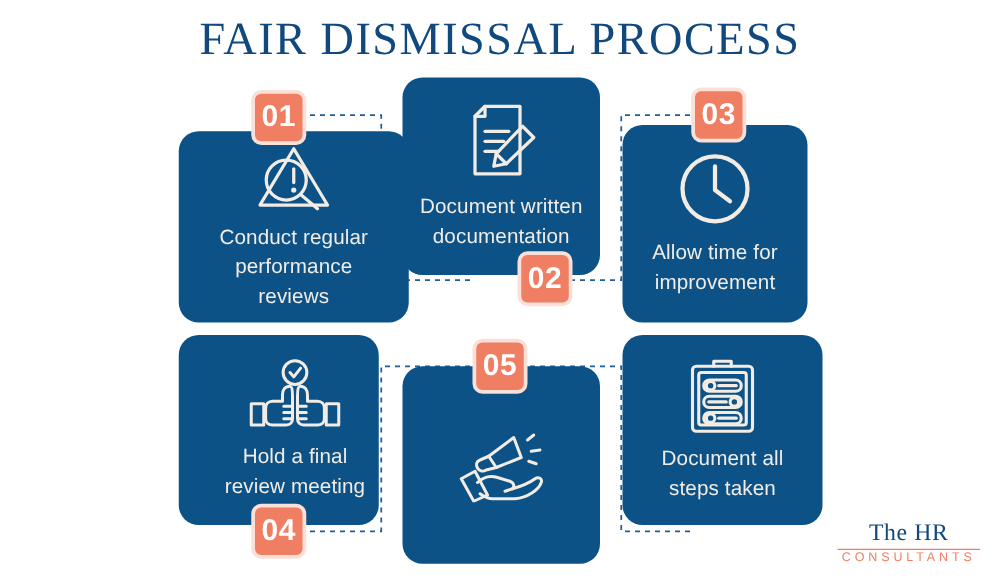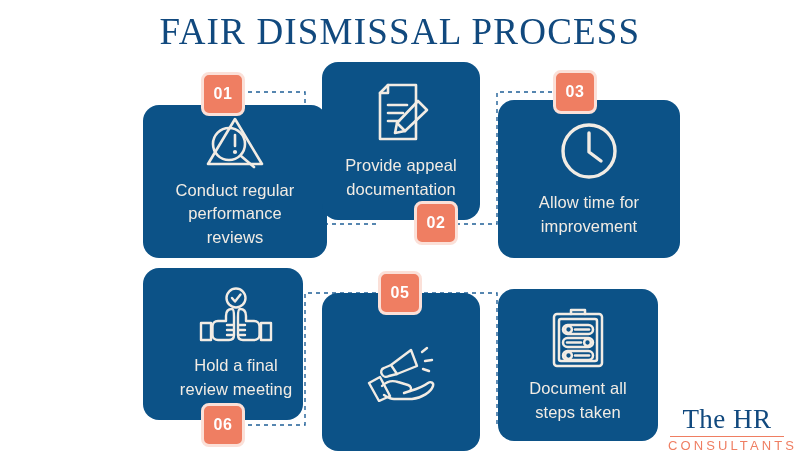--- a/index.html
+++ b/index.html
@@ -55,49 +55,49 @@
 
   
   .badge{
     position:absolute;
     width:44px;height:44px;
     background:#ef7e62;
     border:3px solid #fbe0d8;
     border-radius:8px;
     box-sizing:border-box;
     color:#ffffff;
-    font-size:16px;
+    font-size:24px;
     font-weight:bold;
     display:flex;
     align-items:center;
     justify-content:center;
     letter-spacing:0.5px;
   }
 
   
   .logo{
     position:absolute;
     right:14px;bottom:10px;
     text-align:center;
     width:118px;
   }
   .logo .logo-main{
     font-family:"Liberation Serif", serif;
-    font-size:27px;
+    font-size:19px;
     color:#11497e;
     line-height:1.0;
     letter-spacing:0.5px;
   }
   .logo .logo-rule{
     height:1.5px;background:#ef7e62;
     margin:3px 2px 2px 2px;
   }
   .logo .logo-sub{
     font-family:"Liberation Sans", sans-serif;
-    font-size:13px;
+    font-size:10px;
     color:#ef7e62;
     letter-spacing:3.1px;
     line-height:1;
   }
 </style>
 </head>
 <body>
 
 <div id="stage">
 
@@ -137,26 +137,26 @@
       <g fill="none" stroke="#f2ece4" stroke-width="2.6" stroke-linecap="round" stroke-linejoin="round">
         <path d="M17 4 L45 4 L45 58 L9 58 L9 12 Z"></path>
         <path d="M17 4 L17 12 L9 12"></path>
         <path d="M17 24 L36 24"></path>
         <path d="M17 32 L32 32"></path>
         <path d="M17 40 L28 40"></path>
         <path d="M47 20 L56 29 L34 50 L24 52 L26 42 Z"></path>
         <path d="M26 42 L34 50"></path>
       </g>
     </svg>
-    <div class="label">Provide appeal
+    <div class="label">Document written
 documentation</div>
   </div>
   <div class="badge" style="left:378px;top:201px;margin-left:36px;">02</div>
 
-  <div class="card" style="left:498px;top:100px;width:182px;height:158px;">
+  <div class="card" style="left:498px;top:100px;width:148px;height:158px;">
     <svg class="icon" width="62" height="62" viewBox="0 0 62 62">
       <g fill="none" stroke="#f2ece4" stroke-width="3.4" stroke-linecap="round" stroke-linejoin="round">
         <circle cx="31" cy="31" r="26"></circle>
         <path d="M31 13 L31 32 L43 41"></path>
       </g>
     </svg>
     <div class="label">Allow time for
 improvement</div>
   </div>
   <div class="badge" style="left:553px;top:70px;">03</div>
@@ -172,42 +172,42 @@
 
         <path d="M42 22 C46 22 48 25 48 29 L48 34 L56 34 C59.5 34 61.5 36.5 61.5 39.5 L61.5 48 C61.5 51 59 53 56 53 L45 53 C42 53 40 51 40 48 L40 30 C40 25 40.5 22 42 22 Z"></path>
         <path d="M63 36 L73 36 L73 53 L63 53 Z"></path>
         <path d="M29 38 L35.5 38 M29 43 L35.5 43 M29 48 L35.5 48"></path>
         <path d="M40.5 38 L47 38 M40.5 43 L47 43 M40.5 48 L47 48"></path>
       </g>
     </svg>
     <div class="label">Hold a final
 review meeting</div>
   </div>
-  <div class="badge" style="left:201px;top:403px;">06</div>
+  <div class="badge" style="left:201px;top:403px;">04</div>
 
   <div class="card" style="left:322px;top:293px;width:158px;height:158px;">
     <svg class="icon" width="74" height="60" viewBox="0 0 74 60">
       <g fill="none" stroke="#f2ece4" stroke-width="2.4" stroke-linecap="round" stroke-linejoin="round">
 
         <path d="M27 23 L47 8 L53 24 L33 32 Z"></path>
         <path d="M27 23 L20 26 C17 27 16.5 30 18 32.5 C19.5 35 22.5 35.5 25 34 L33 32"></path>
 
         <path d="M58 10 L63 6"></path>
         <path d="M61 19 L68 18"></path>
         <path d="M59 27 L65 29"></path>
 
         <path d="M18 44 C22 40 28 38 34 40 L44 43 C47 44 48 47 46 49 L40 51"></path>
         <path d="M46 49 C53 47 60 44 64 41 C67 39 70 41 69 44 C67 50 58 56 48 57 L30 57 C26 57 23 55 20 53"></path>
         <path d="M5 41 L16 35 L26 54 L15 59 Z"></path>
       </g>
     </svg>
   </div>
   <div class="badge" style="left:378px;top:271px;">05</div>
 
-  <div class="card" style="left:498px;top:268px;width:160px;height:152px;margin-top:21px;">
+  <div class="card" style="left:498px;top:268px;width:160px;height:152px;">
     <svg class="icon" width="58" height="62" viewBox="0 0 58 62">
       <g fill="none" stroke="#f2ece4" stroke-width="2.5" stroke-linecap="round" stroke-linejoin="round">
         <rect x="5" y="8" width="48" height="52" rx="3"></rect>
         <rect x="10" y="13" width="38" height="42" rx="2"></rect>
         <path d="M22 8 L22 4 L36 4 L36 8"></path>
         <rect x="14" y="19" width="30" height="9" rx="4.5"></rect>
         <rect x="14" y="32" width="30" height="9" rx="4.5"></rect>
         <rect x="14" y="45" width="30" height="9" rx="4.5"></rect>
         <circle cx="19.5" cy="23.5" r="3.4"></circle>
         <circle cx="38.5" cy="36.5" r="3.4"></circle>

